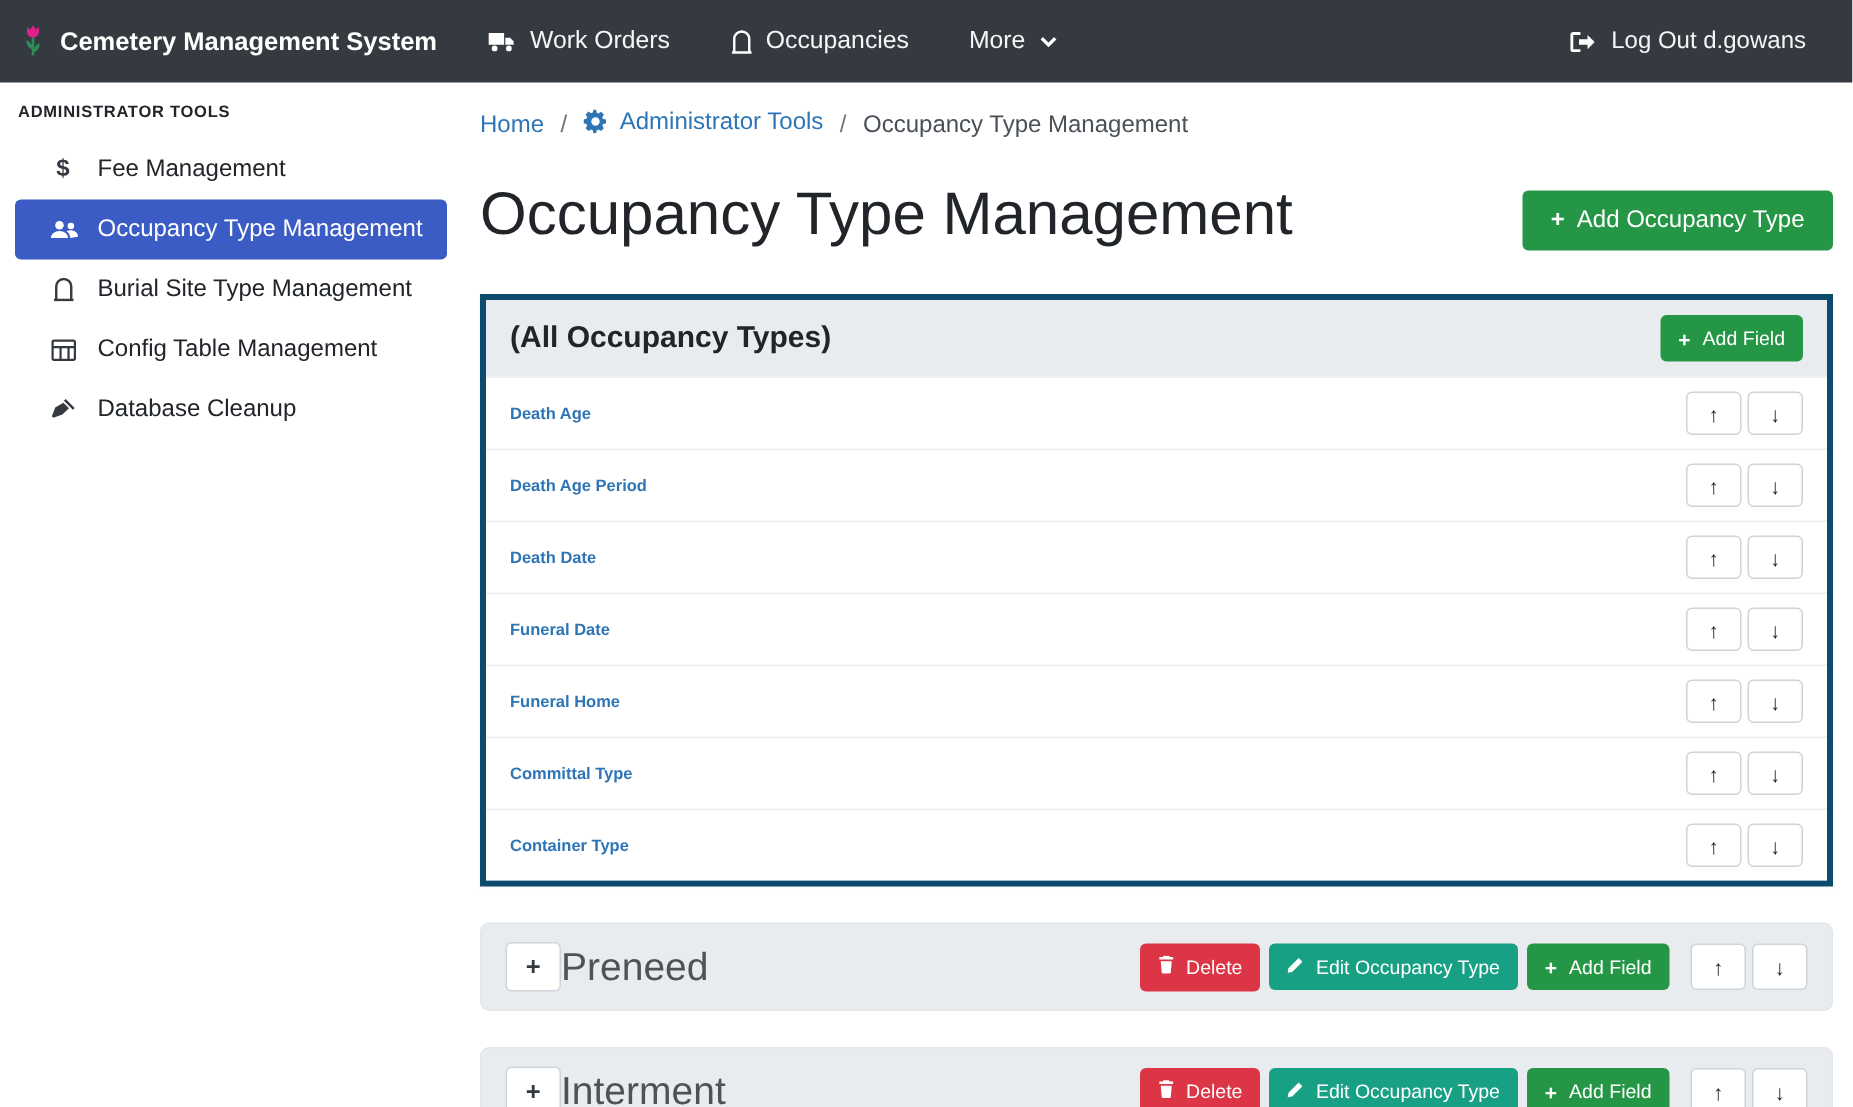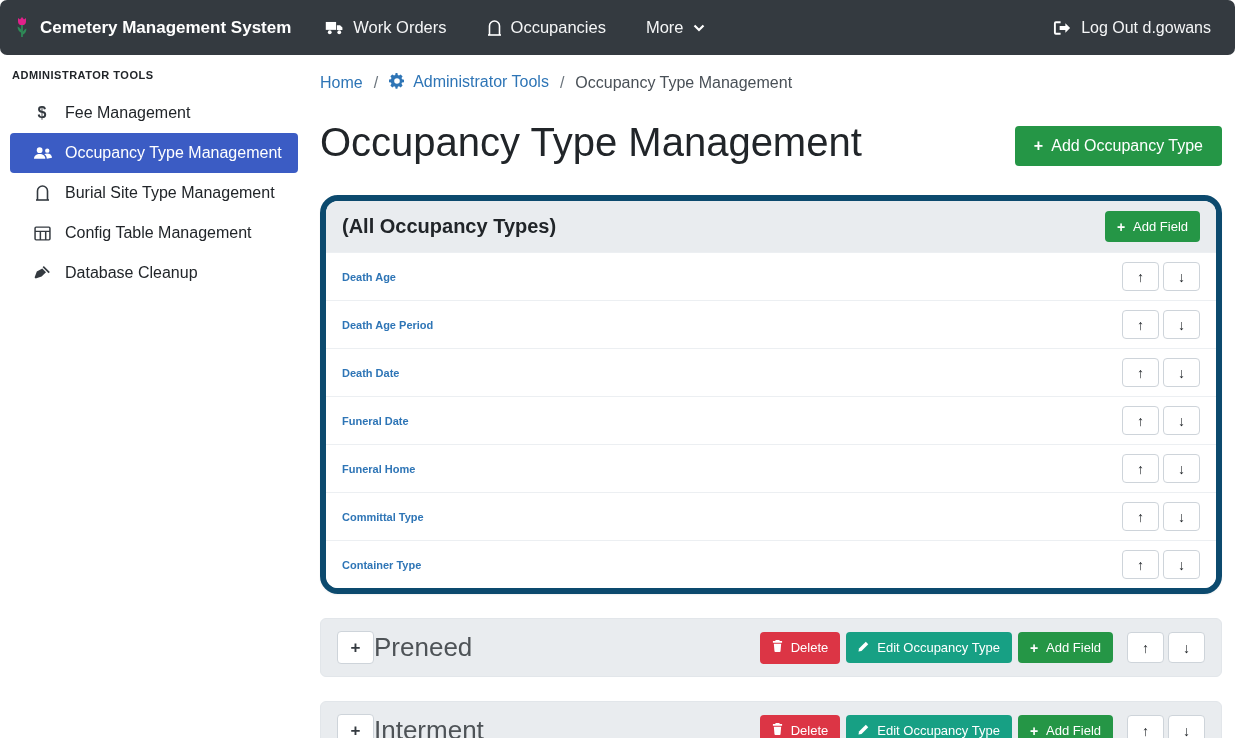--- a/index.html
+++ b/index.html
@@ -6,22 +6,21 @@
   html,body { margin:0; padding:0; }
   body {
     width:1235px; height:738px; overflow:hidden;
     font-family:"Liberation Sans", sans-serif;
     background:#fff; color:#212529;
   }
 
   
   .navbar {
     height:55px; background:#343a40; display:flex; align-items:center;
-    padding:0 24px 0 14px;
-    border-radius:7px;
+    padding:0 31px 0 14px;
   }
   .brand { display:flex; align-items:center; gap:10px; color:#fff; font-weight:700; font-size:17px; cursor:pointer; }
   .nav-items { display:flex; margin-left:34px; gap:40px; }
   .nav-item { display:flex; align-items:center; gap:9px; color:#f4f5f6; font-size:16.5px; cursor:pointer; }
   .logout { margin-left:auto; display:flex; align-items:center; gap:9px; color:#f4f5f6; font-size:16px; cursor:pointer; }
   .nav-icon { display:flex; align-items:center; }
 
   
   .layout { display:flex; height:683px; }
 
@@ -58,21 +57,21 @@
   .btn-lg { font-size:16px; padding:11px 19px; margin-top:9px; }
   .btn-sm { font-size:13px; padding:8px 12px; }
   .btn-success { background:#259646; }
   .btn-danger  { background:#dc3545; }
   .btn-teal    { background:#17a084; }
   .plus-glyph  { font-weight:700; font-size:14px; line-height:1; }
   .btn-lg .plus-glyph { font-size:16px; }
 
   
   .card {
-    border:6px solid #0c4a6e; border-radius:18px; overflow:hidden;
+    border:4px solid #0c4a6e; border-radius:0; overflow:hidden;
     box-shadow:0 1px 2px rgba(0,0,0,.06);
   }
   .card-header {
     background:#e9ecef; display:flex; align-items:center; justify-content:space-between;
     padding:10px 16px;
   }
   .card-title { font-size:20px; font-weight:700; color:#212529; }
 
   .field-row {
     display:flex; align-items:center; justify-content:space-between;

